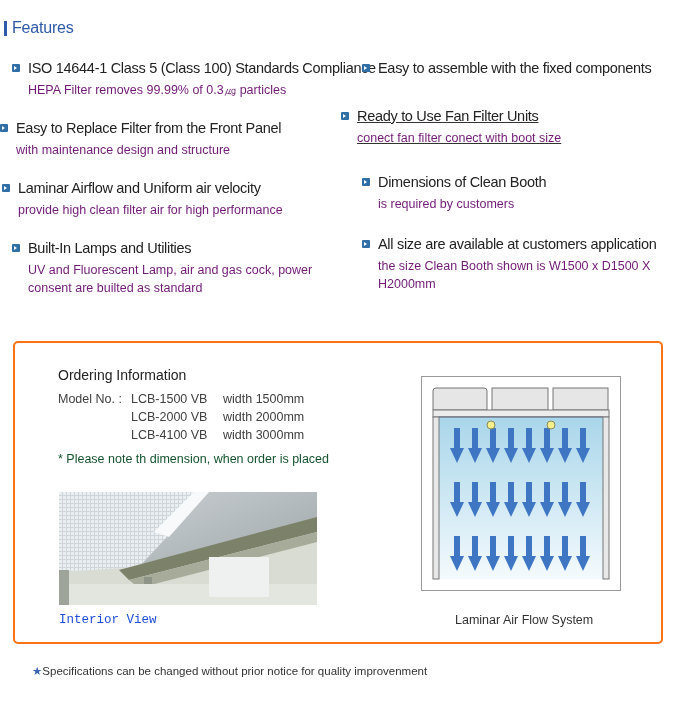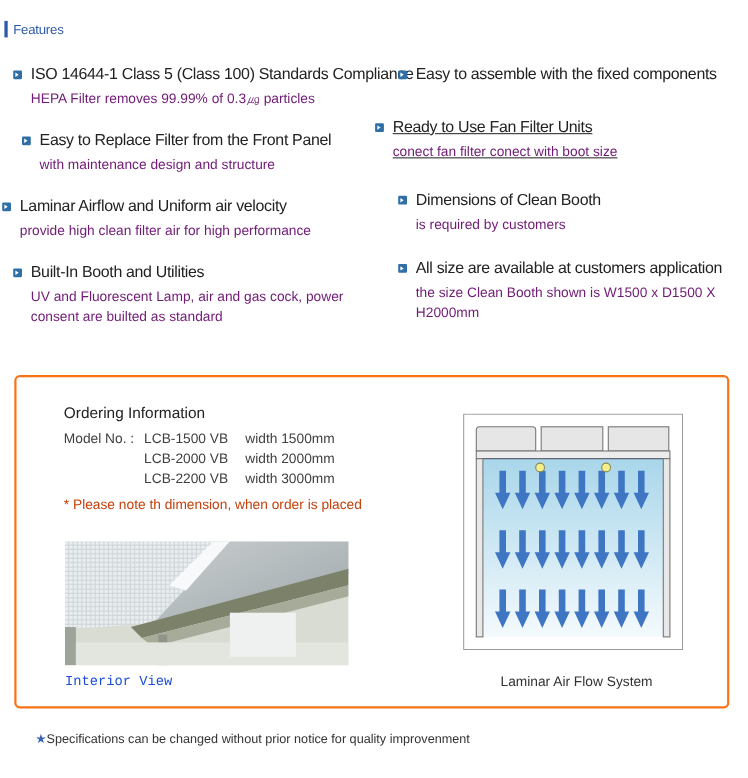--- a/index.html
+++ b/index.html
@@ -1,35 +1,35 @@
 <!DOCTYPE html>
 <html><head>
   <meta charset="utf-8">
   <style>
     html, body { margin: 0; padding: 0; background: #ffffff; }
     body { width: 680px; height: 707px; position: relative; overflow: hidden;
            font-family: "Liberation Sans", "DejaVu Sans", sans-serif; color: #333; }
     .title-wrap { position: absolute; left: 4px; top: 19px; display: flex; align-items: center; }
     .title-bar { width: 3px; height: 15px; background: #2f5aa8; margin-right: 5px; }
-    .title { font-size: 12px; color: #2f5aa8; letter-spacing: -0.2px; }
+    .title { font-size: 16px; color: #2f5aa8; letter-spacing: -0.2px; }
 
     .feat { position: absolute; }
     .feat .head { display: flex; align-items: center; font-size: 14.5px; color: #222; letter-spacing: -0.3px; }
     .bullet { width: 8px; height: 8px; background: #2f6fa6; border-radius: 1px; margin-right: 8px; position: relative; flex: none; }
     .bullet::after { content: ""; position: absolute; left: 2px; top: 2px; width: 0; height: 0;
                      border-left: 3px solid #fff; border-top: 2px solid transparent; border-bottom: 2px solid transparent; }
     .feat .desc { font-size: 12.5px; color: #701a75; margin-left: 16px; margin-top: 5px; line-height: 18px; width: 290px; }
 
     .box { position: absolute; left: 13px; top: 341px; width: 650px; height: 303px;
            border: 2px solid #f97316; border-radius: 5px; box-sizing: border-box; }
     .ord-title { position: absolute; left: 43px; top: 24px; font-size: 14px; color: #222; }
     .ord-row { position: absolute; left: 43px; font-size: 12.5px; color: #404040; }
     .ord-label { display: inline-block; width: 73px; }
     .ord-model { display: inline-block; width: 92px; }
-    .note { position: absolute; left: 43px; top: 109px; font-size: 12.5px; color: #c2410c; text-align: right; }
+    .note { position: absolute; left: 43px; top: 109px; font-size: 12.5px; color: #14532d; text-align: right; }
 
     .photo { position: absolute; left: 44px; top: 149px; width: 258px; height: 113px; overflow: hidden; }
     .cap-left { position: absolute; left: 44px; top: 270px; font-size: 12.5px; color: #1d4ed8; font-family: Liberation Mono, monospace; }
     .cap-right { position: absolute; left: 440px; top: 270px; font-size: 12.5px; color: #333; }
 
     .diagram { position: absolute; left: 406px; top: 33px; width: 200px; height: 215px; }
 
     .footnote { position: absolute; left: 32px; top: 664px; font-size: 11.5px; color: #333; }
     .star { color: #3a63b0; }
   </style>
@@ -41,38 +41,38 @@
   <div class="title">Features</div>
 </div>
 
 <div class="feat" style="left:12px; top:60px;">
   <div class="head">
       <span class="bullet"></span>
       <span>ISO 14644-1 Class 5 (Class 100) Standards Compliance</span>
     </div>
   <div class="desc">HEPA Filter removes 99.99% of 0.3㎍ particles</div>
 </div>
-<div class="feat" style="left:20px; top:120px;">
+<div class="feat" style="left:0; top:120px;">
   <div class="head">
       <span class="bullet"></span>
       <span>Easy to Replace Filter from the Front Panel</span>
     </div>
   <div class="desc">with maintenance design and structure</div>
 </div>
 <div class="feat" style="left:2px; top:180px;">
   <div class="head">
       <span class="bullet"></span>
       <span>Laminar Airflow and Uniform air velocity</span>
     </div>
   <div class="desc">provide high clean filter air for high performance</div>
 </div>
 <div class="feat" style="left:12px; top:240px;">
   <div class="head">
       <span class="bullet"></span>
-      <span>Built-In Booth and Utilities</span>
+      <span>Built-In Lamps and Utilities</span>
     </div>
   <div class="desc">UV and Fluorescent Lamp, air and gas cock, power consent are builted as standard</div>
 </div>
 
 <div class="feat" style="left:362px; top:60px;">
   <div class="head">
       <span class="bullet"></span>
       <span>Easy to assemble with the fixed components</span>
     </div>
 </div>
@@ -100,21 +100,21 @@
 
 <div class="box">
   <div class="ord-title">Ordering Information</div>
   <div class="ord-row" style="top:49px;">
     <span class="ord-label">Model No. :</span><span class="ord-model">LCB-1500 VB</span><span>width 1500mm</span>
   </div>
   <div class="ord-row" style="top:67px;">
     <span class="ord-label"></span><span class="ord-model">LCB-2000 VB</span><span>width 2000mm</span>
   </div>
   <div class="ord-row" style="top:85px;">
-    <span class="ord-label"></span><span class="ord-model">LCB-2200 VB</span><span>width 3000mm</span>
+    <span class="ord-label"></span><span class="ord-model">LCB-4100 VB</span><span>width 3000mm</span>
   </div>
   <div class="note">* Please note th dimension, when order is placed</div>
 
   <div class="photo">
     <svg width="258" height="113" viewBox="0 0 258 113">
       <defs>
         <linearGradient id="ceil" x1="0" y1="0" x2="1" y2="1">
           <stop offset="0" stop-color="#c9ced0"></stop>
             <stop offset="1" stop-color="#9ea7aa"></stop>
         </linearGradient>

